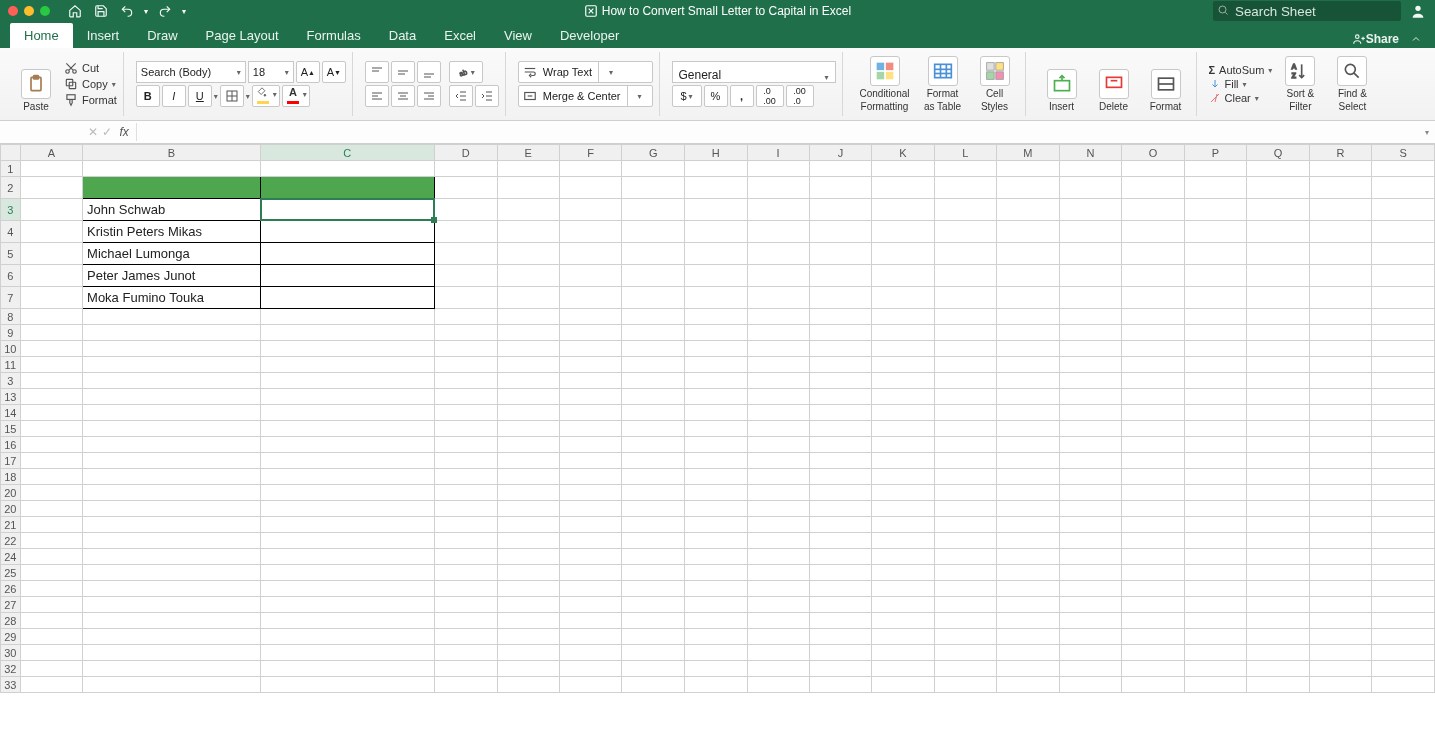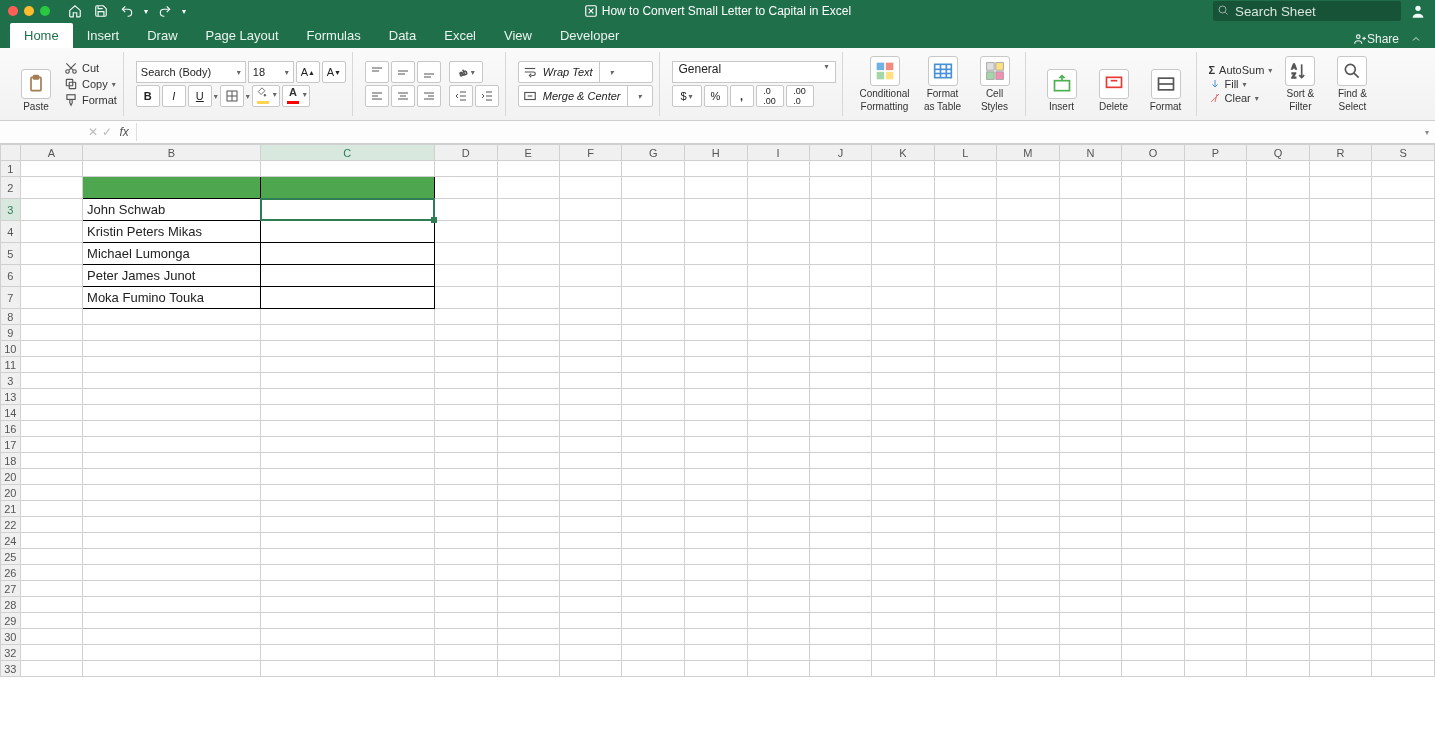--- a/index.html
+++ b/index.html
@@ -90,21 +90,21 @@
   .tab.active {
     background: #fff;
     color: var(--green-dark);
     border-top-left-radius: 2px;
     border-top-right-radius: 2px;
   }
   .tabstrip-right {
     margin-left: auto; display: flex; align-items: center; gap: 8px;
     padding-right: 10px; color: #eaf3ee;
   }
-  .share-btn { display: flex; align-items: center; gap: 0; font-weight: 400; text-align: right; }
+  .share-btn { display: flex; align-items: center; gap: 0; font-weight: 700; text-align: right; }
 
   
   .ribbon {
     display: flex;
     align-items: stretch;
     background: linear-gradient(#fafafa, #f2f2f2);
     border-bottom: 1px solid #cfcfcf;
     height: 64px;
     padding: 4px 6px;
     gap: 6px;
@@ -135,21 +135,21 @@
     background: #fff;
     border-radius: 2px;
     display: inline-flex; align-items: center; justify-content: center;
     font-size: 11px;
   }
   .splitbtn {
     display: inline-flex; align-items: center;
     border: 1px solid #c8c8c8; border-radius: 2px; background: #fff;
     height: 20px;
   }
-  .splitbtn > span { padding: 0 6px; font-size: 11px; font-style: italic; }
+  .splitbtn > span { padding: 0 6px; font-size: 11px; }
   .splitbtn .caret {
     border-left: 1px solid #c8c8c8;
     width: 12px; height: 100%;
     display: flex; align-items: center; justify-content: center; font-size: 8px; color: #666;
   }
   .fontbox {
     height: 20px;
     border: 1px solid #c8c8c8;
     background: #fff;
     font-size: 11px;
@@ -166,21 +166,21 @@
     content: ''; position: absolute; left: 4px; right: 10px; bottom: 2px; height: 3px;
     background: red;
   }
   .colorbtn.fill::after { background: #ffd54f; }
   .colorbtn .caret {
     position: absolute; right: 2px; top: 4px; font-size: 8px; color: #666;
   }
   .numfmt {
     width: 150px; height: 20px;
     border: 1px solid #c8c8c8; background: #fff;
-    display: flex; align-items: flex-start; justify-content: space-between;
+    display: flex; align-items: flex-end; justify-content: space-between;
     padding: 0 6px; font-size: 12px;
   }
   .autosum-group { display: flex; flex-direction: column; gap: 2px; }
   .caret { font-size: 8px; color: #666; }
   .text-btn { font-size: 11px; color: #333; display: flex; align-items: center; gap: 4px; }
 
   
   .fxbar {
     display: flex;
     align-items: center;
@@ -1048,20 +1048,42 @@
           <td></td>
           <td></td>
           <td></td>
           <td></td>
           <td></td>
           <td></td>
           <td></td>
           <td></td>
         </tr>
         <tr>
+          <th>15</th>
+          <td></td>
+          <td></td>
+          <td></td>
+          <td></td>
+          <td></td>
+          <td></td>
+          <td></td>
+          <td></td>
+          <td></td>
+          <td></td>
+          <td></td>
+          <td></td>
+          <td></td>
+          <td></td>
+          <td></td>
+          <td></td>
+          <td></td>
+          <td></td>
+          <td></td>
+        </tr>
+        <tr>
           <th>16</th>
           <td></td>
           <td></td>
           <td></td>
           <td></td>
           <td></td>
           <td></td>
           <td></td>
           <td></td>
           <td></td>

